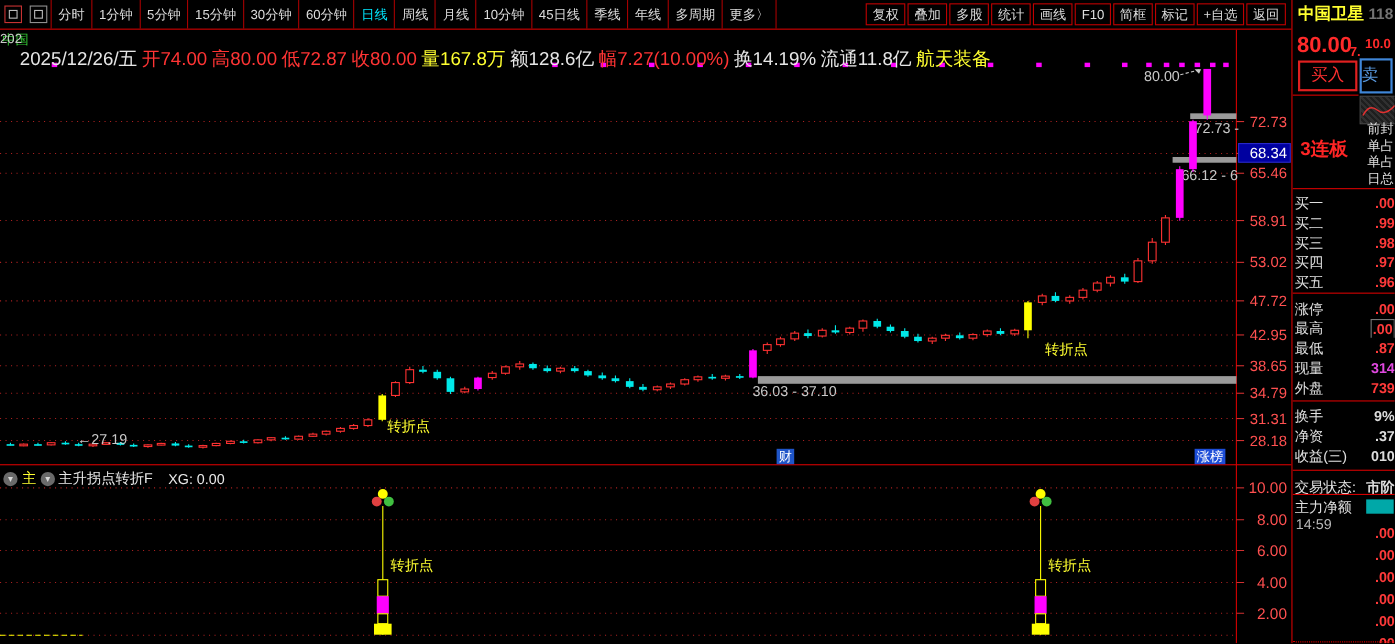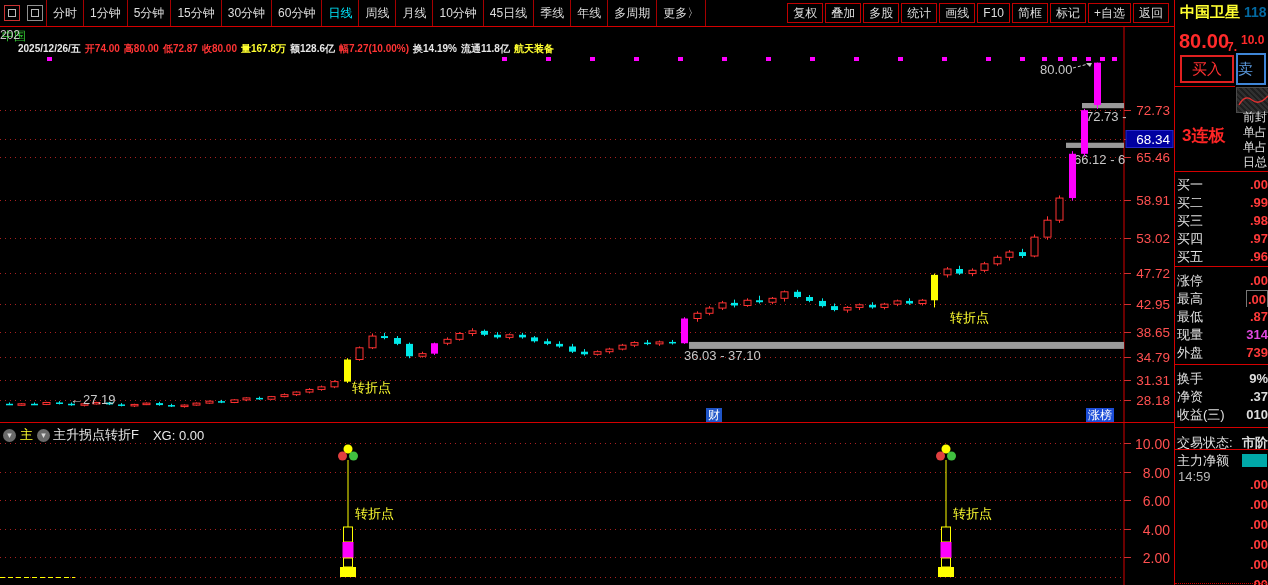--- a/index.html
+++ b/index.html
@@ -13,21 +13,21 @@
   .tb-icn:after{content:"";position:absolute;left:3px;top:3px;width:6px;height:6px;border:1px solid #bbb;}
   .period{line-height:26px;padding:0 6px;border-right:1px solid #a50000;cursor:default;}
   .period:first-of-type{border-left:1px solid #a50000;}
   .period.active{color:#00e8ff;}
   .tools{margin-left:auto;display:flex;align-items:center;padding-right:4px;}
   .tool{border:1px solid #c00000;margin:0 1px;padding:1px 5px;line-height:16px;}
   
   .ghost1{position:absolute;left:2px;top:28px;color:#32c832;font-size:12px;}
   .ghost2{position:absolute;left:0;top:28px;color:#c8c8c8;font-size:12px;}
   .info1{position:absolute;left:22px;top:28px;font-size:12px;color:#e8e8e8;white-space:nowrap;}
-  .info2{position:absolute;left:18px;top:42px;font-size:10px;white-space:nowrap;font-weight:bold;}
+  .info2{position:absolute;left:18px;top:42px;font-size:17px;white-space:nowrap;}
   .info2 span{margin-right:4px;}
   .c-w{color:#e6e6e6}.c-r{color:#ff3434}.c-y{color:#ffff30}
   .chev{display:inline-block;width:13px;height:13px;border-radius:50%;background:#6a6a6a;color:#d8d8d8;
     font-size:9px;line-height:13px;text-align:center;vertical-align:-2px;margin:0 3px;}
   
   svg.chart{position:absolute;left:0;top:0;}
   .grid{stroke:#aa2020;stroke-width:1;stroke-dasharray:1 4;}
   .axlbl{fill:#ff5050;font-size:13.5px;font-family:"Liberation Sans","DejaVu Sans",sans-serif;}
   .graytxt{fill:#c8c8c8;font-size:13px;font-family:"Liberation Sans","DejaVu Sans",sans-serif;}
   .turntxt{fill:#ffff30;font-size:13px;font-family:"Liberation Sans","DejaVu Sans",sans-serif;}
@@ -39,21 +39,21 @@
   .subhead{position:absolute;left:0;top:424px;width:1124px;height:22px;display:flex;align-items:center;
     font-size:13px;color:#e8e8e8;white-space:nowrap;}
   .subhead .tag{color:#ffff30;margin:0 1px;}
   .subhead .xg{margin-left:14px;}
   
   .rp{position:absolute;left:1174px;top:0;width:94px;height:585px;border-left:1px solid #d40000;
     font-size:13px;color:#ddd;overflow:hidden;}
   .rp .sep{position:absolute;left:0;width:94px;height:1px;background:#d40000;}
   .rp .sepd{position:absolute;left:0;width:94px;height:0;border-top:1px dotted #d40000;}
   .rp-name{position:absolute;left:5px;top:3px;color:#ffff30;font-size:15px;font-weight:bold;}
-  .rp-code{position:absolute;left:69px;top:4px;color:#0369a1;font-size:14px;font-weight:bold;}
+  .rp-code{position:absolute;left:69px;top:4px;color:#737373;font-size:14px;font-weight:bold;}
   .rp-price{position:absolute;left:4px;top:30px;color:#ff2a2a;font-size:20px;font-weight:bold;}
   .rp-chg{position:absolute;left:52px;top:40px;color:#ff2a2a;font-size:12px;font-weight:bold;}
   .rp-chgp{position:absolute;left:66px;top:33px;color:#ff2a2a;font-size:12px;font-weight:bold;}
   .btn-buy{position:absolute;left:5px;top:55px;width:50px;height:24px;border:2px solid #e02020;color:#ff3030;
     font-size:15px;text-align:center;line-height:24px;}
   .btn-sell{position:absolute;left:61px;top:53px;width:26px;height:28px;border:2px solid #3f86d8;color:#5a9ae0;
     font-size:15px;line-height:28px;overflow:hidden;}
   .thumb{position:absolute;left:61px;top:87px;width:33px;height:24px;
     background:repeating-linear-gradient(45deg,#303030 0 2px,#1e1e1e 2px 4px);border:1px solid #4a4a4a;}
   .rp-streak{position:absolute;left:7px;top:124px;color:#ff2525;font-size:17px;font-weight:bold;}

